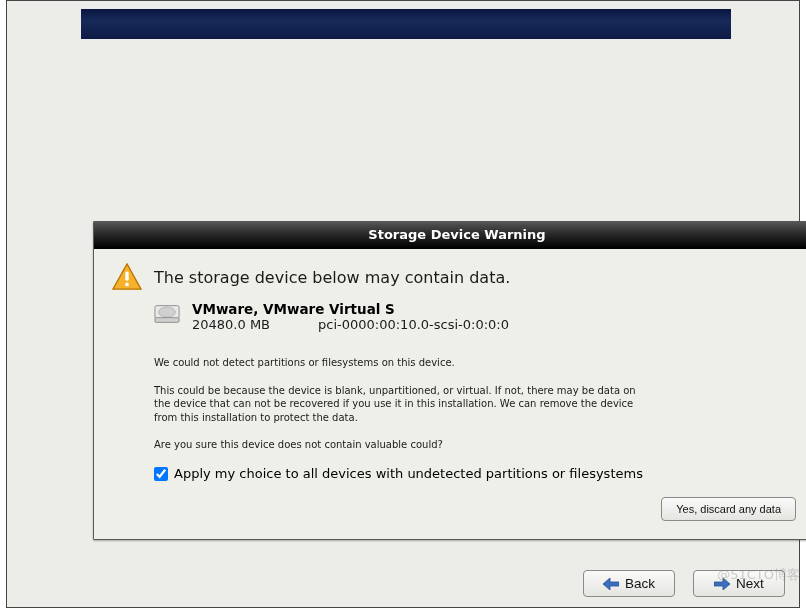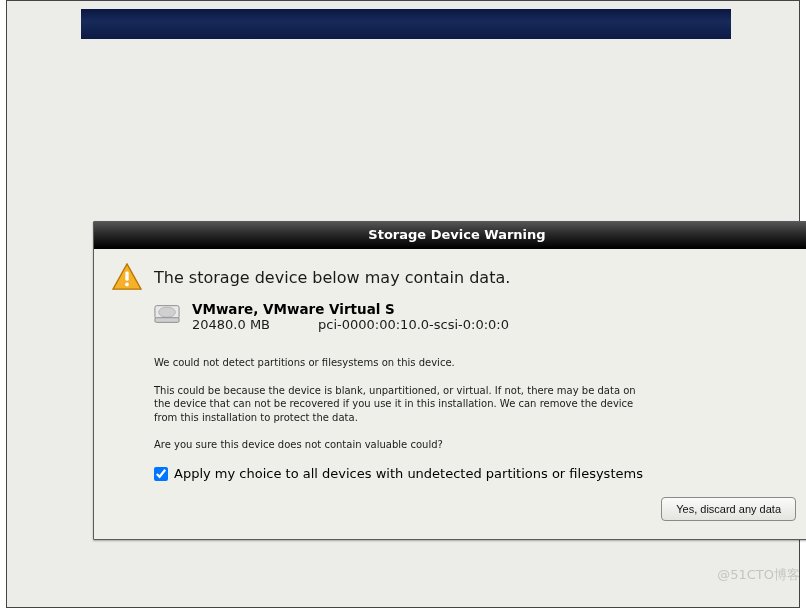--- a/index.html
+++ b/index.html
@@ -187,16 +187,30 @@
         <input type="checkbox" checked="" style="">
         <span>Apply my choice to all devices with undetected partitions or filesystems</span>
       </label>
 
       <div class="btn-row">
         <button class="btn">Yes, discard any data</button>
       </div>
     </div>
   </div>
 
+  <div class="nav-row">
+    <button class="nav-btn">
+      <svg class="arrow-icon" viewBox="0 0 16 12">
+        <path d="M7 0 L0 6 L7 12 L7 8 L16 8 L16 4 L7 4 Z" fill="#3a6fbf" stroke="#26528f" stroke-width="0.8"></path>
+      </svg>
+      <span>Back</span>
+    </button>
+    <button class="nav-btn">
+      <svg class="arrow-icon" viewBox="0 0 16 12">
+        <path d="M9 0 L16 6 L9 12 L9 8 L0 8 L0 4 L9 4 Z" fill="#3a6fbf" stroke="#26528f" stroke-width="0.8"></path>
+      </svg>
+      <span>Next</span>
+    </button>
+  </div>
 
 </div>
 
 <div class="watermark">@51CTO博客</div>
 
 </body></html>

